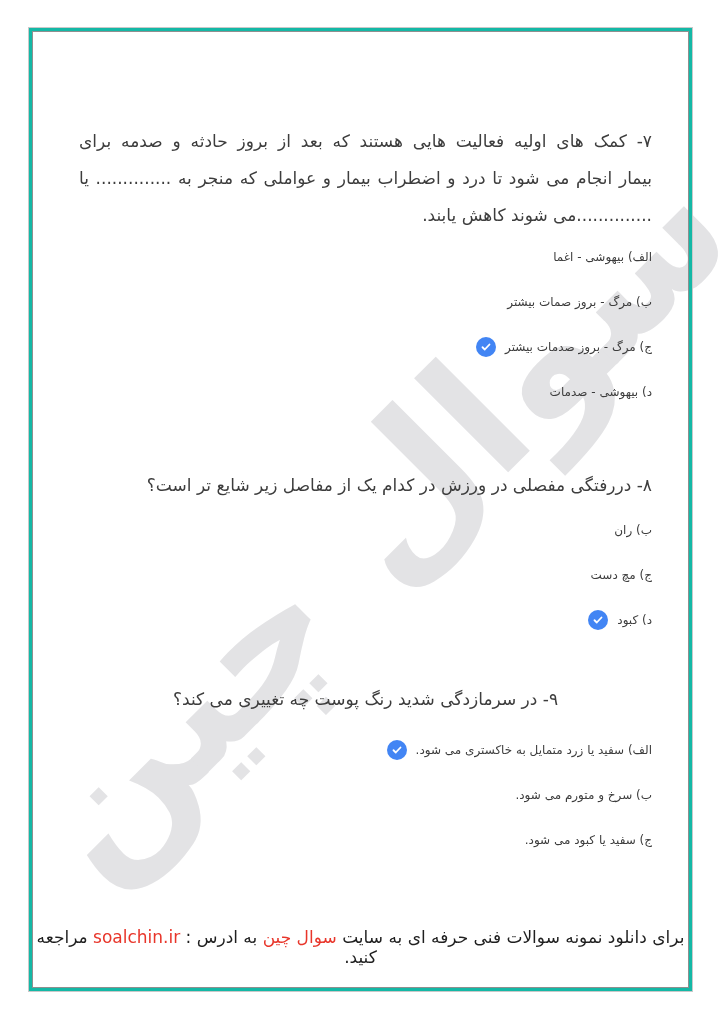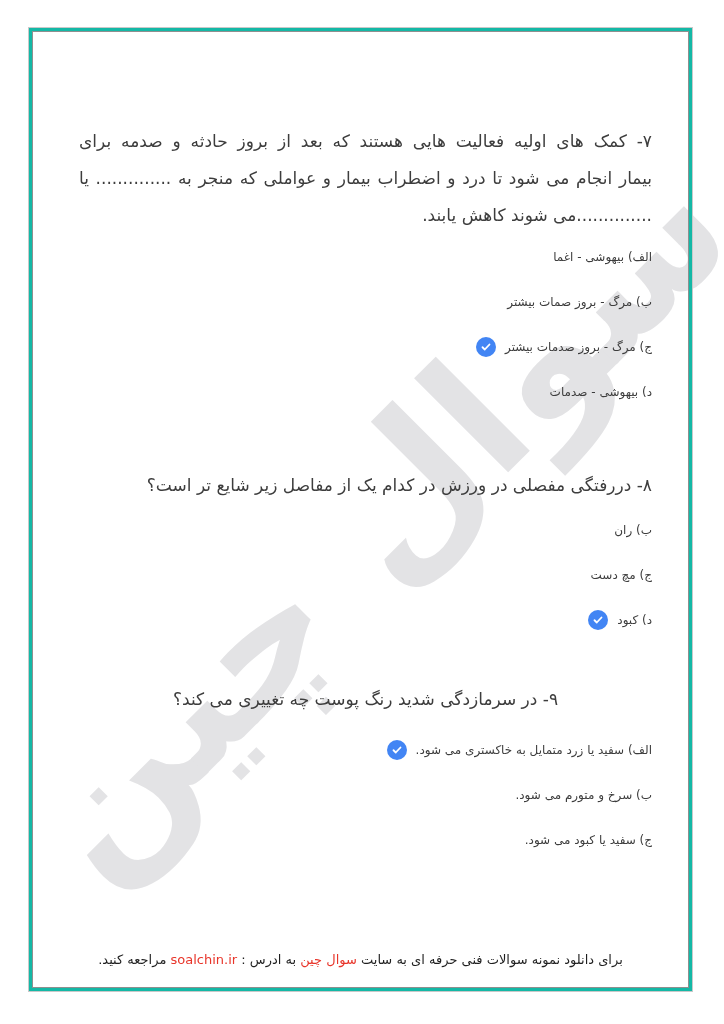--- a/index.html
+++ b/index.html
@@ -77,21 +77,21 @@
     flex:0 0 auto;
   }
   .check svg{display:block;}
 
   .footer{
     position:absolute;
     left:0;right:0;
     bottom:21px;
     direction:rtl;
     text-align:center;
-    font-size:13px;
+    font-size:17px;
     color:#1f1f1f;
   }
   .footer .red{color:#e8352a;}
 </style>
 </head>
 <body>
 
 <div class="page">
 
   <div class="watermark">سوال چین</div>

